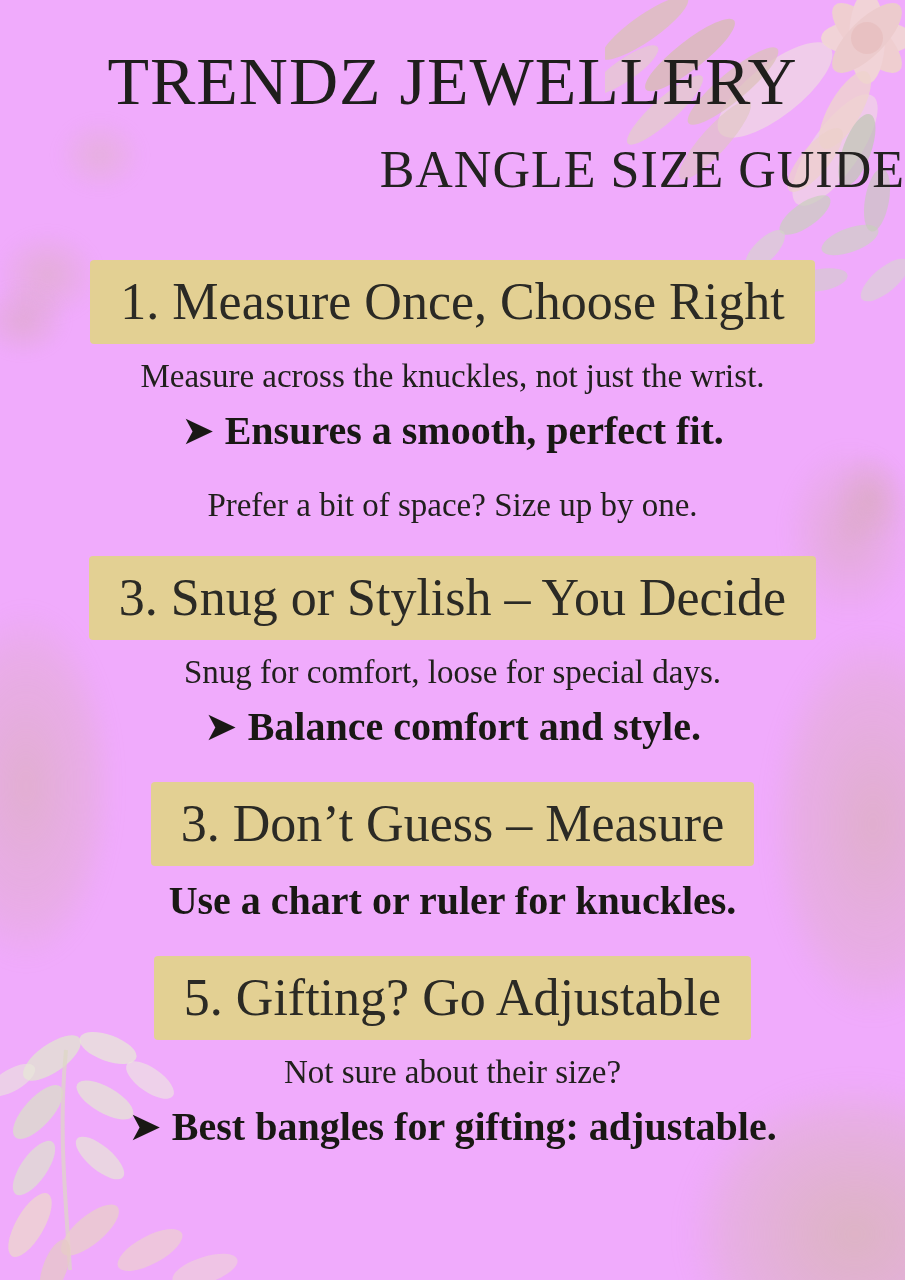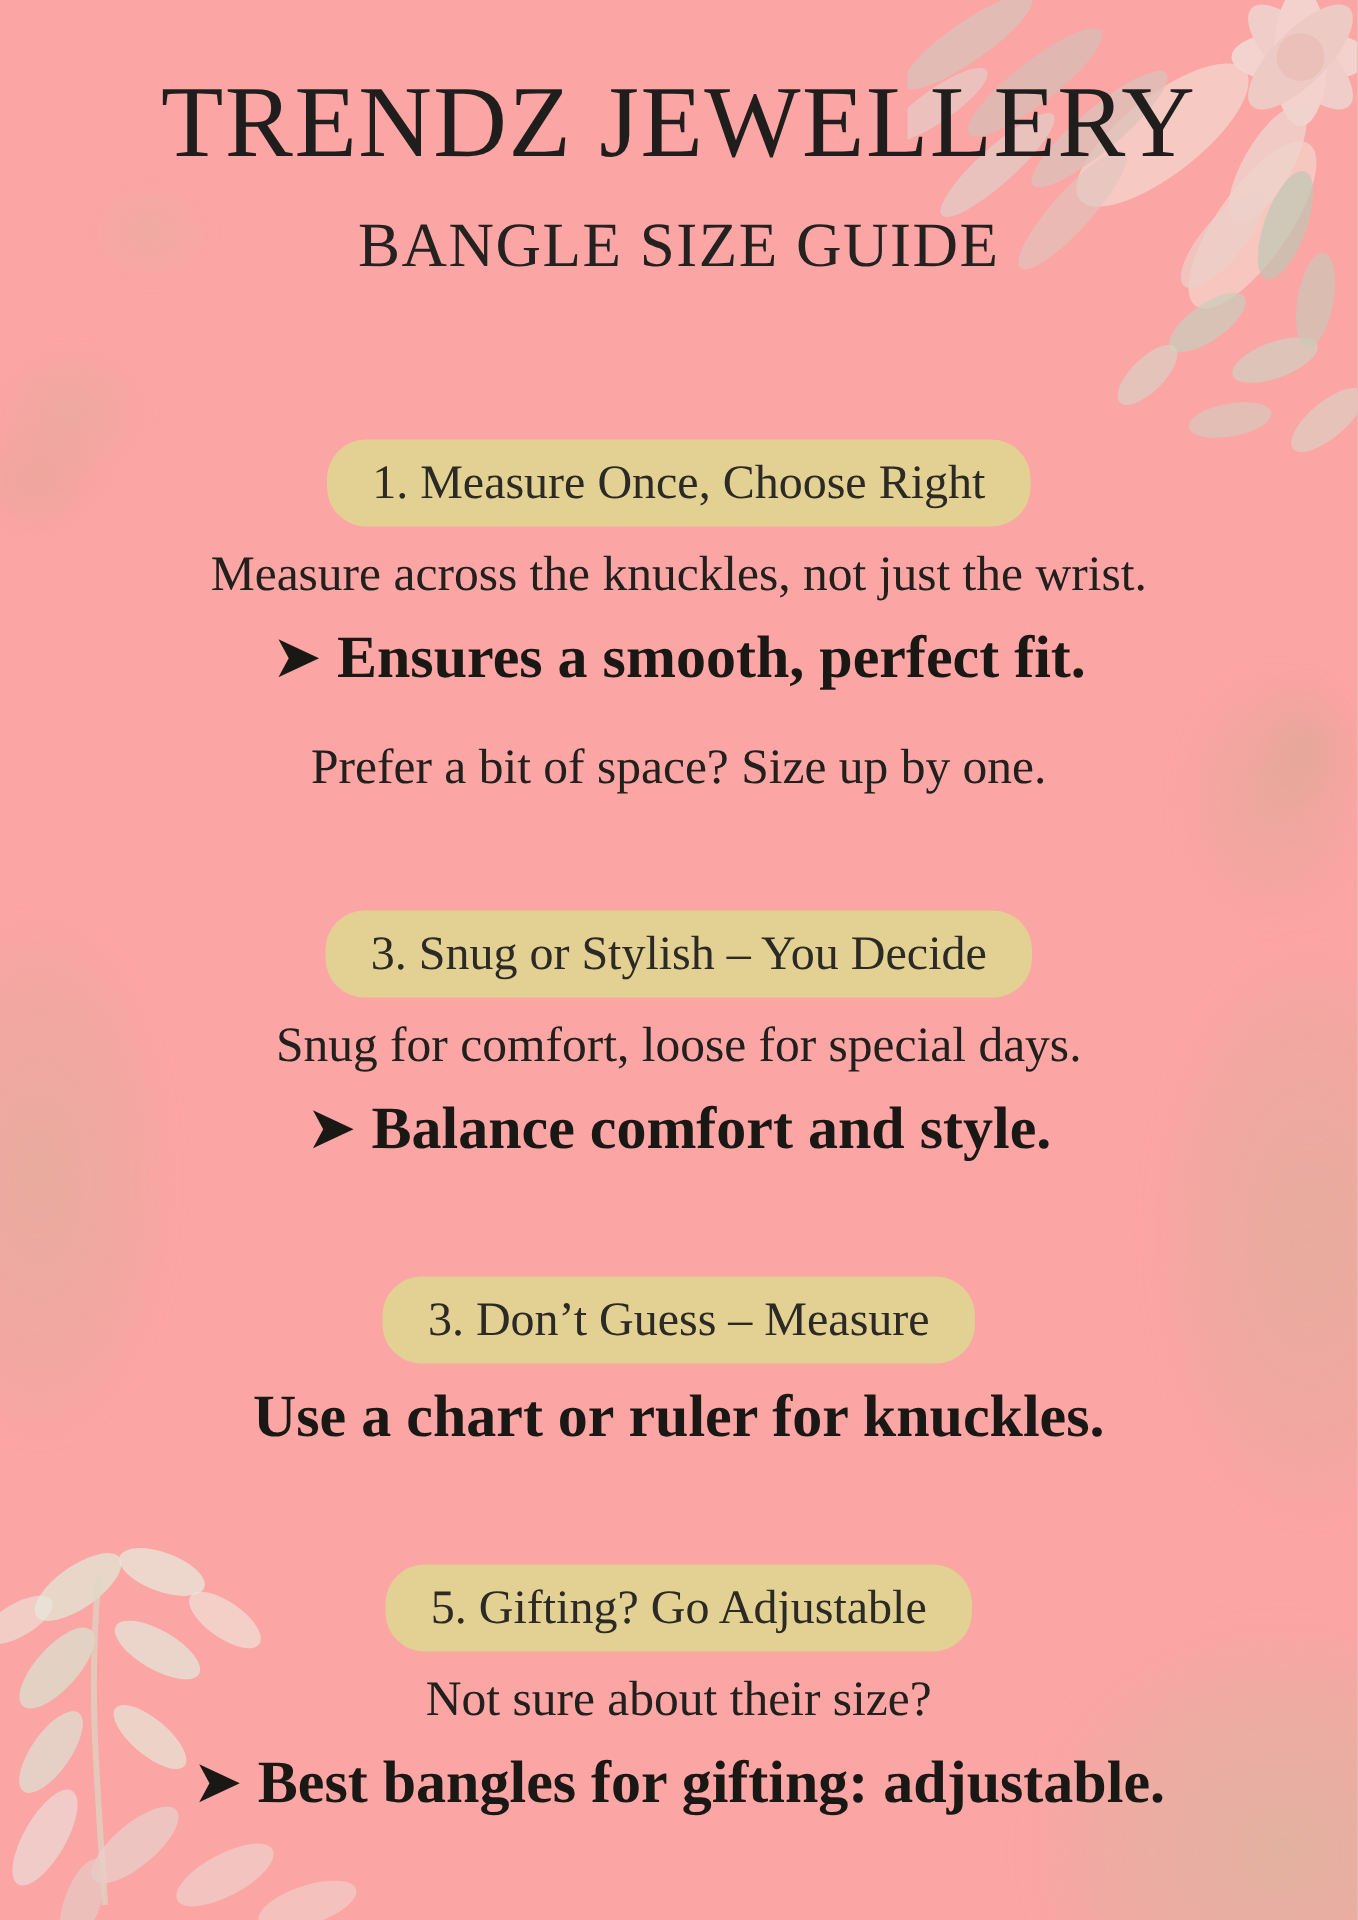--- a/index.html
+++ b/index.html
@@ -2,21 +2,21 @@
 <html><head>
 <meta charset="utf-8">
 <style>
   html, body { margin: 0; padding: 0; background: #d8d2c6; }
   .page {
     position: relative;
     width: 905px;
     height: 1280px;
     margin: 0 auto;
     overflow: hidden;
-    background: #fca5a5;
+    background: #f0abfc;
     font-family: "Liberation Serif", "DejaVu Serif", serif;
     color: #1c1b18;
   }
 
   
   .stain { position: absolute; pointer-events: none; }
   .stain-left-mid {
     left: -70px; top: 570px; width: 240px; height: 480px;
     background: radial-gradient(ellipse 50% 50% at 40% 45%, rgba(206,180,150,0.42), rgba(206,180,150,0.18) 55%, transparent 75%);
     filter: blur(8px);
@@ -63,33 +63,32 @@
 
   
   .content { position: relative; text-align: center; z-index: 2; }
   .brand-title {
     margin: 0; padding-top: 44px;
     font-size: 68px; line-height: 1.1;
     font-weight: normal; letter-spacing: 1px; color: #1f1e1c;
   }
   .poster-subtitle {
     margin: 22px 0 0 0;
-    font-size: 42px; line-height: 1.1;
-    font-weight: normal; letter-spacing: 1px; color: #232220;
+    font-size: 52px; line-height: 1.1;
+    font-weight: normal; letter-spacing: 1px; color: #232220; text-align: right;
   }
   .sections { margin-top: 62px; }
   .section + .section { margin-top: 30px; }
   .badge {
     display: inline-block;
     background: #e3d093;
-    border-radius: 26px;
+    border-radius: 4px;
     padding: 8px 30px;
-    font-size: 32px; line-height: 1.3;
+    font-size: 52px; line-height: 1.3;
     color: #2b2a25;
-    margin-top: 44px;
   }
   .tip-line {
     margin: 13px 0 0 0;
     font-size: 33px; line-height: 1.2;
     color: #21201d;
   }
   .takeaway-line {
     margin: 9px 0 0 0;
     font-size: 40px; line-height: 1.28;
     font-weight: bold;

